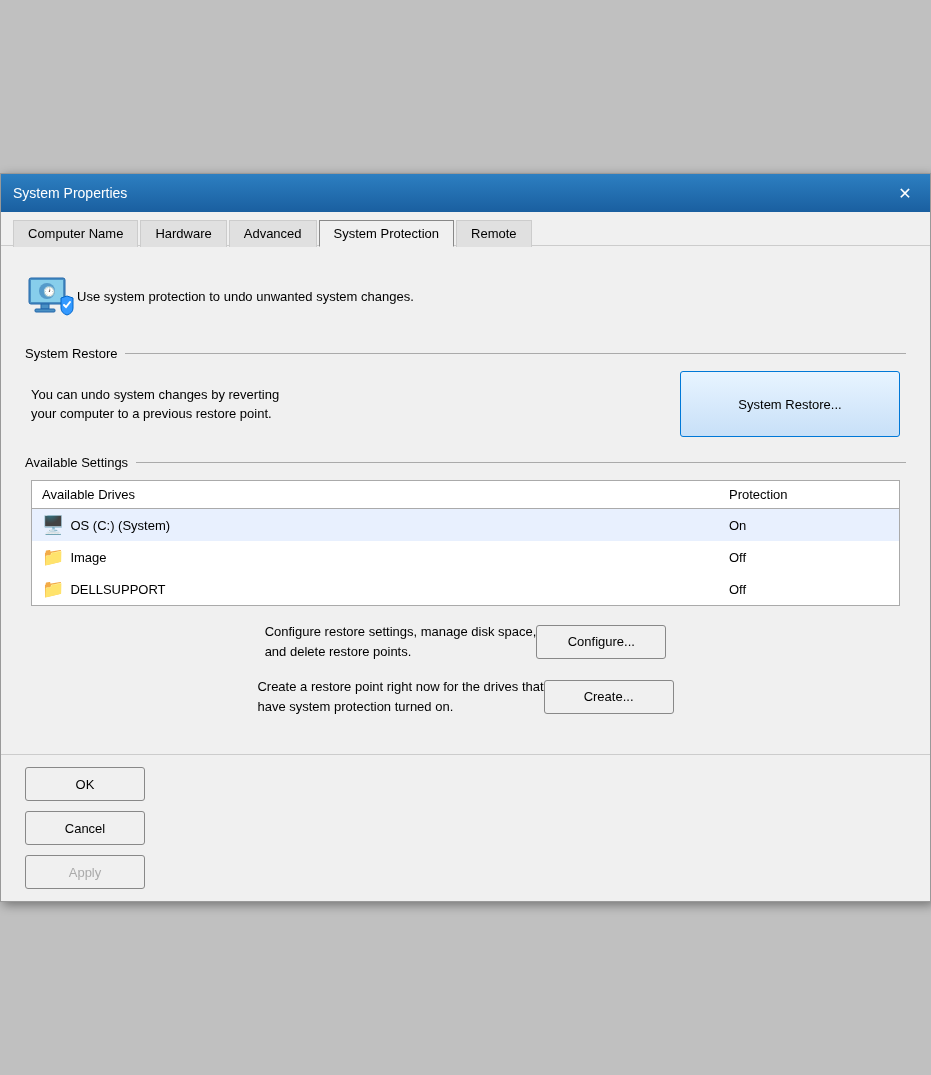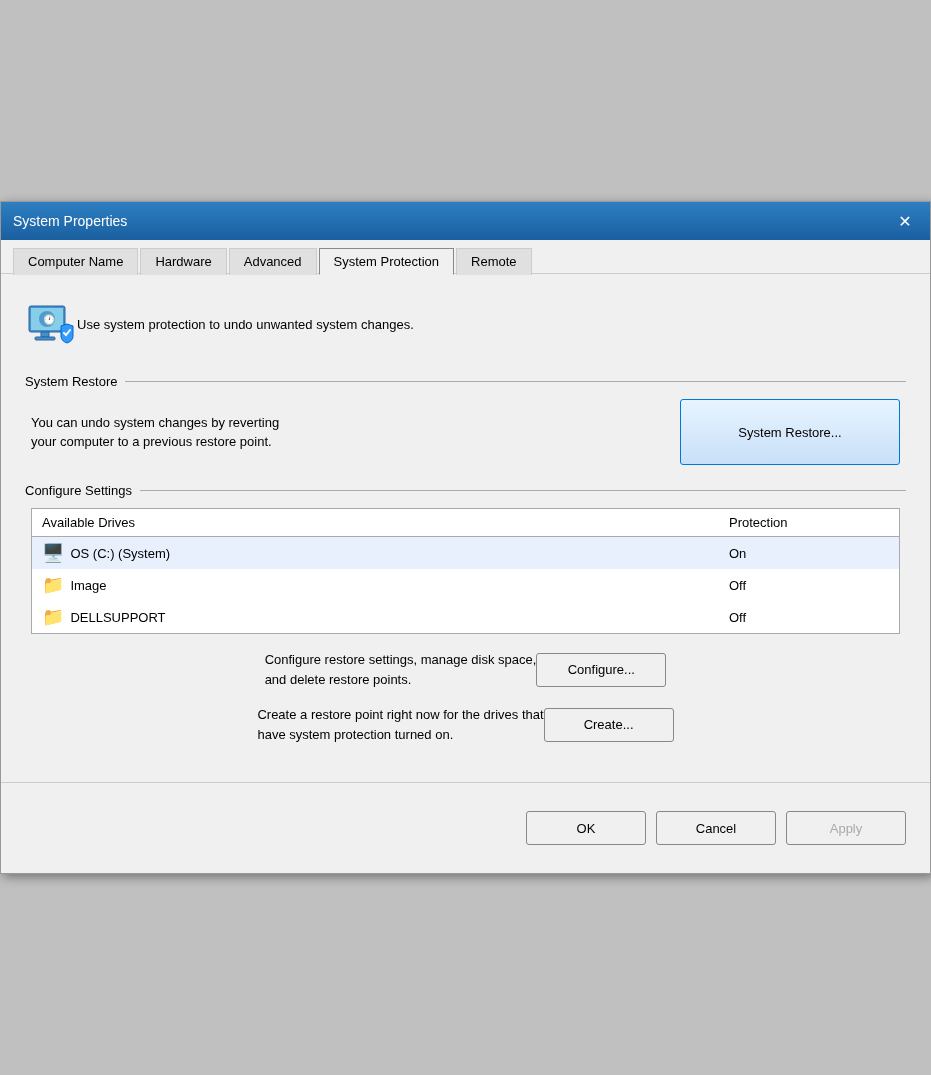--- a/index.html
+++ b/index.html
@@ -185,24 +185,25 @@
       border: 1px solid #888;
       border-radius: 3px;
       color: #000;
       font-size: 13px;
       cursor: pointer;
       flex-shrink: 0;
     }
     .footer {
       background: #f0f0f0;
       border-top: 1px solid #ccc;
-      padding: 28px 24px;
+      padding: 12px 24px;
       display: flex;
       justify-content: flex-end;
       gap: 10px;
+      flex-direction: column;
     }
     .btn-footer {
       width: 120px;
       height: 34px;
       background: #f0f0f0;
       border: 1px solid #888;
       border-radius: 3px;
       color: #000;
       font-size: 13px;
       cursor: pointer;
@@ -265,21 +266,21 @@
       <div class="section-body">
         <div class="restore-row">
           <span class="restore-text">You can undo system changes by reverting<br>your computer to a previous restore point.</span>
           <button class="btn-system-restore">System Restore...</button>
         </div>
       </div>
     </div>
 
     <div class="section">
       <div class="section-header">
-        <span class="section-title">Configure Settings</span>
+        <span class="section-title">Available Settings</span>
         <div class="section-line"></div>
       </div>
       <div class="section-body">
 
         <div class="drives-table">
           <div class="drives-table-header">
             <span class="col-drive">Available Drives</span>
             <span class="col-protection">Protection</span>
           </div>
 

